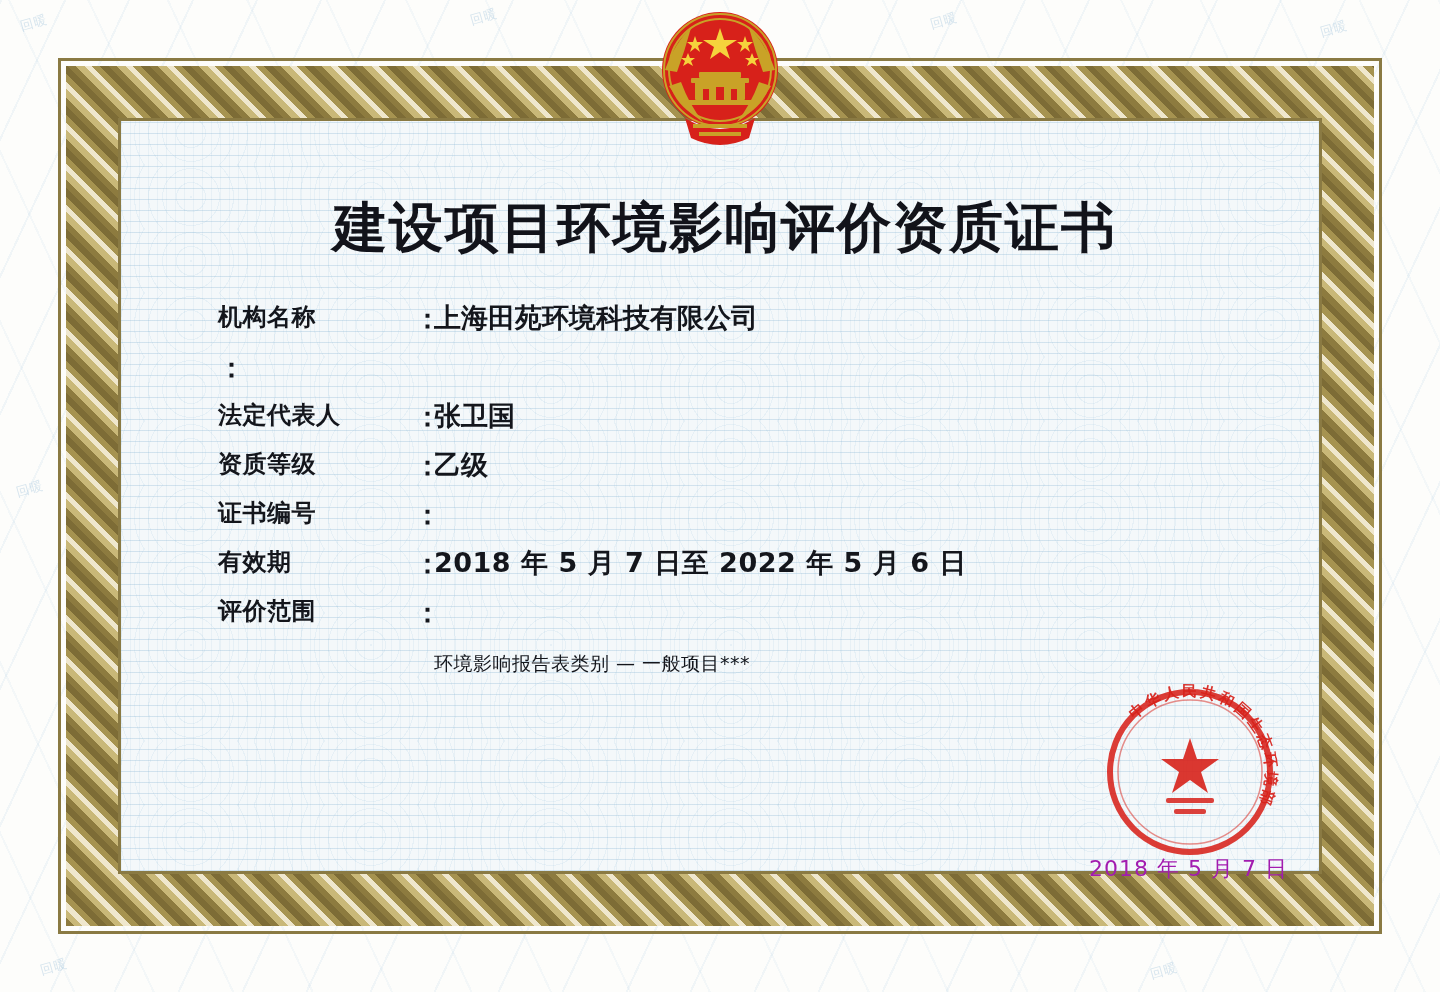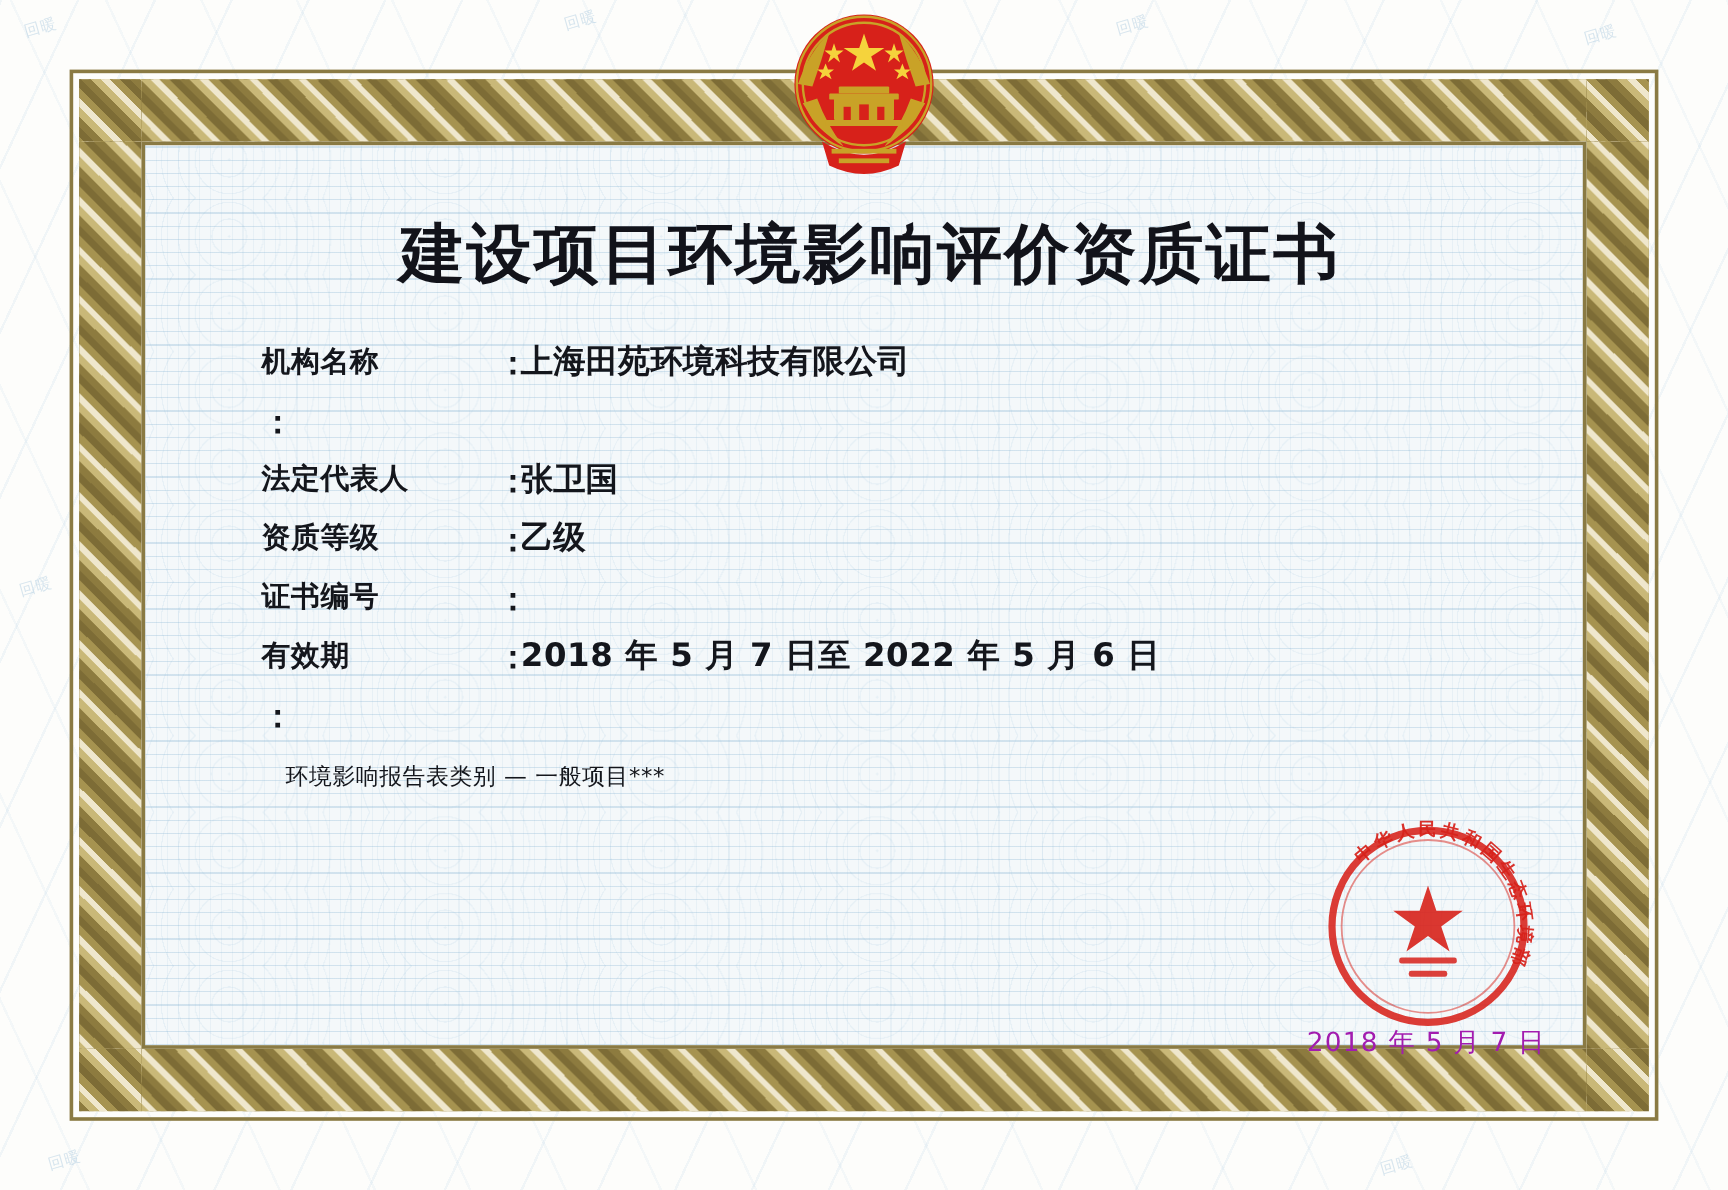--- a/index.html
+++ b/index.html
@@ -113,21 +113,21 @@
     transform: translateX(-50%);
     width: 130px;
     height: 150px;
     z-index: 6;
   }
 
   
   .content {
     position: absolute;
     left: 150px;
-    top: 144px;
+    top: 160px;
     width: 1150px;
     z-index: 5;
   }
   .cert-title {
     text-align: center;
     font-family: "DejaVu Sans", "Liberation Sans", sans-serif;
     font-weight: bold;
     font-size: 54px;
     letter-spacing: 2px;
     color: #12131a;
@@ -324,20 +324,23 @@
 
       <div class="field-row">
         <div class="field-label">
           <span class="lbl-txt">有效期</span>
         </div>
         <div class="field-colon">：</div>
         <div class="field-value numeric">2018 年 5 月 7 日至 2022 年 5 月 6 日</div>
       </div>
 
       <div class="field-row">
+        <div class="field-label">
+          <span class="lbl-txt">评价范围</span>
+        </div>
         <div class="field-colon">：</div>
         <div class="field-value small">环境影响报告表类别 — 一般项目***</div>
       </div>
 
     </div>
   </div>
 
   <svg class="seal" viewBox="0 0 200 200">
     <defs>
       <path id="sealArc" d="M 100,100 m -76,0 a 76,76 0 1,1 152,0 a 76,76 0 1,1 -152,0"></path>

